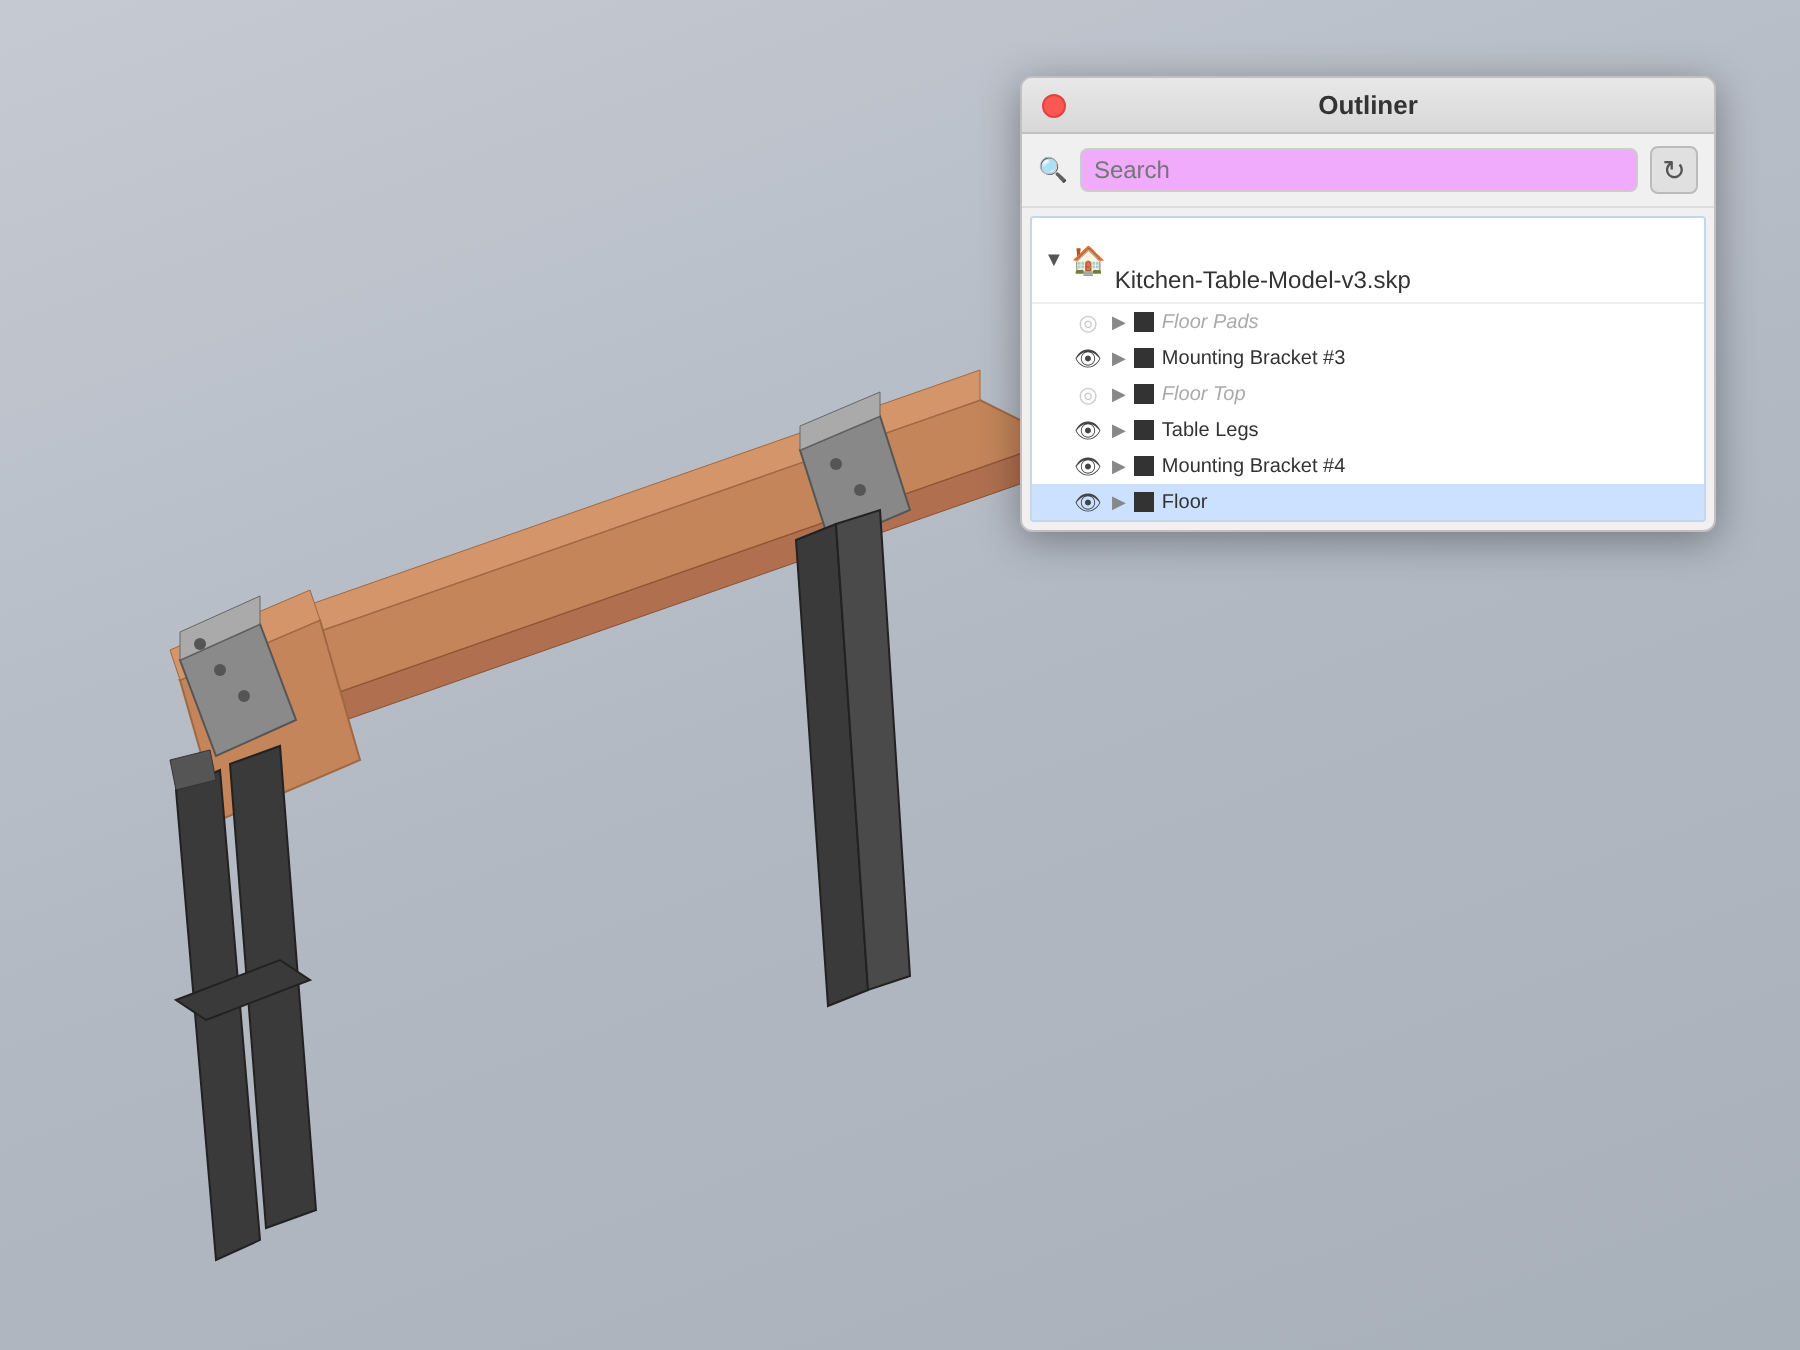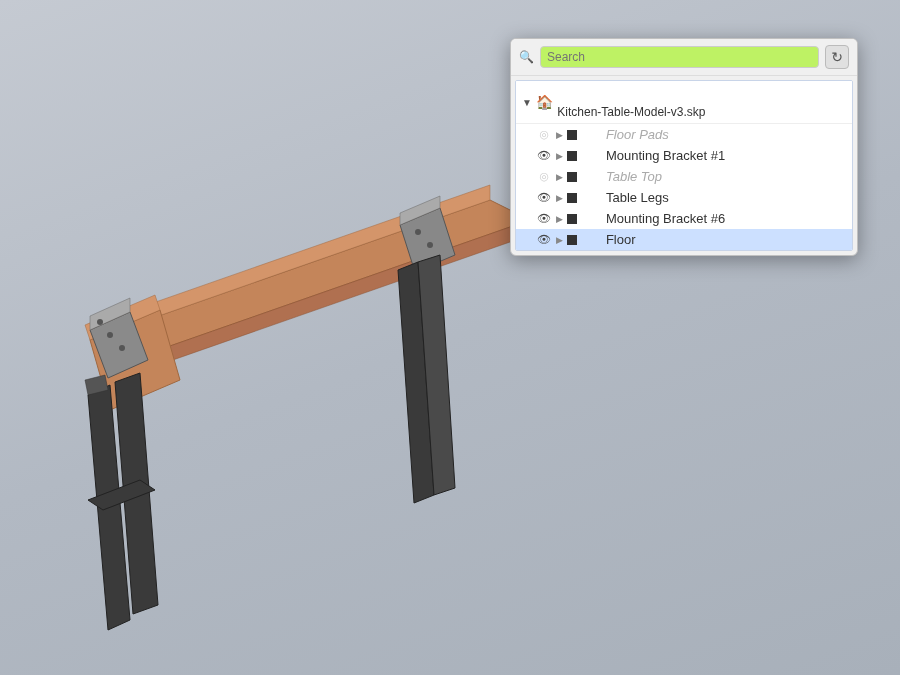--- a/index.html
+++ b/index.html
@@ -81,21 +81,21 @@
       color: #999;
       font-size: 12px;
     }
 
     .search-input {
       flex: 1;
       border: 1px solid #ccc;
       border-radius: 4px;
       padding: 3px 6px;
       font-size: 12px;
-      background: #bef264;
+      background: #f0abfc;
       color: #666;
       outline: none;
     }
 
     .refresh-btn {
       width: 24px;
       height: 24px;
       background: #e0e0e0;
       border: 1px solid #bbb;
       border-radius: 4px;
@@ -181,23 +181,22 @@
     }
 
     .color-swatch {
       width: 10px;
       height: 10px;
       background: #333;
       flex-shrink: 0;
     }
 
     .item-label {
-      font-size: 13px;
-      color: #333;
-      margin-left: 25px;
+      font-size: 10px;
+      color: #333;
     }
 
     
     .tree-item.selected {
       background: #cce0ff;
     }
   </style>
 </head>
 <body>
 
@@ -235,20 +234,24 @@
 
     <polygon points="398,270 418,262 434,495 414,503" fill="#3a3a3a" stroke="#222" stroke-width="1"></polygon>
     <polygon points="418,262 440,255 455,488 434,495" fill="#4a4a4a" stroke="#222" stroke-width="1"></polygon>
 
     <polygon points="88,500 140,480 155,490 103,510" fill="#3a3a3a" stroke="#222" stroke-width="1"></polygon>
   </g>
 </svg>
 
 <div class="outliner-panel">
 
+  <div class="outliner-titlebar">
+    <div class="title-close-btn"></div>
+    <span class="outliner-title">Outliner</span>
+  </div>
 
   <div class="outliner-search-row">
     <span class="search-icon">🔍</span>
     <input class="search-input" type="text" placeholder="Search" style="">
     <div class="refresh-btn">
       <span>↻</span>
     </div>
   </div>
 
   <div class="outliner-content">
@@ -263,42 +266,42 @@
       <span class="eye-icon hidden">◎</span>
       <span class="item-chevron">▶</span>
       <span class="color-swatch"></span>
       <span class="item-label">Floor Pads</span>
     </div>
 
     <div class="tree-item">
       <span class="eye-icon">👁</span>
       <span class="item-chevron">▶</span>
       <span class="color-swatch"></span>
-      <span class="item-label">Mounting Bracket #1</span>
+      <span class="item-label">Mounting Bracket #3</span>
     </div>
 
     <div class="tree-item hidden-item">
       <span class="eye-icon hidden">◎</span>
       <span class="item-chevron">▶</span>
       <span class="color-swatch"></span>
-      <span class="item-label">Table Top</span>
+      <span class="item-label">Floor Top</span>
     </div>
 
     <div class="tree-item">
       <span class="eye-icon">👁</span>
       <span class="item-chevron">▶</span>
       <span class="color-swatch"></span>
       <span class="item-label">Table Legs</span>
     </div>
 
     <div class="tree-item">
       <span class="eye-icon">👁</span>
       <span class="item-chevron">▶</span>
       <span class="color-swatch"></span>
-      <span class="item-label">Mounting Bracket #6</span>
+      <span class="item-label">Mounting Bracket #4</span>
     </div>
 
     <div class="tree-item selected">
       <span class="eye-icon">👁</span>
       <span class="item-chevron">▶</span>
       <span class="color-swatch"></span>
       <span class="item-label">Floor</span>
     </div>
 
   </div>

